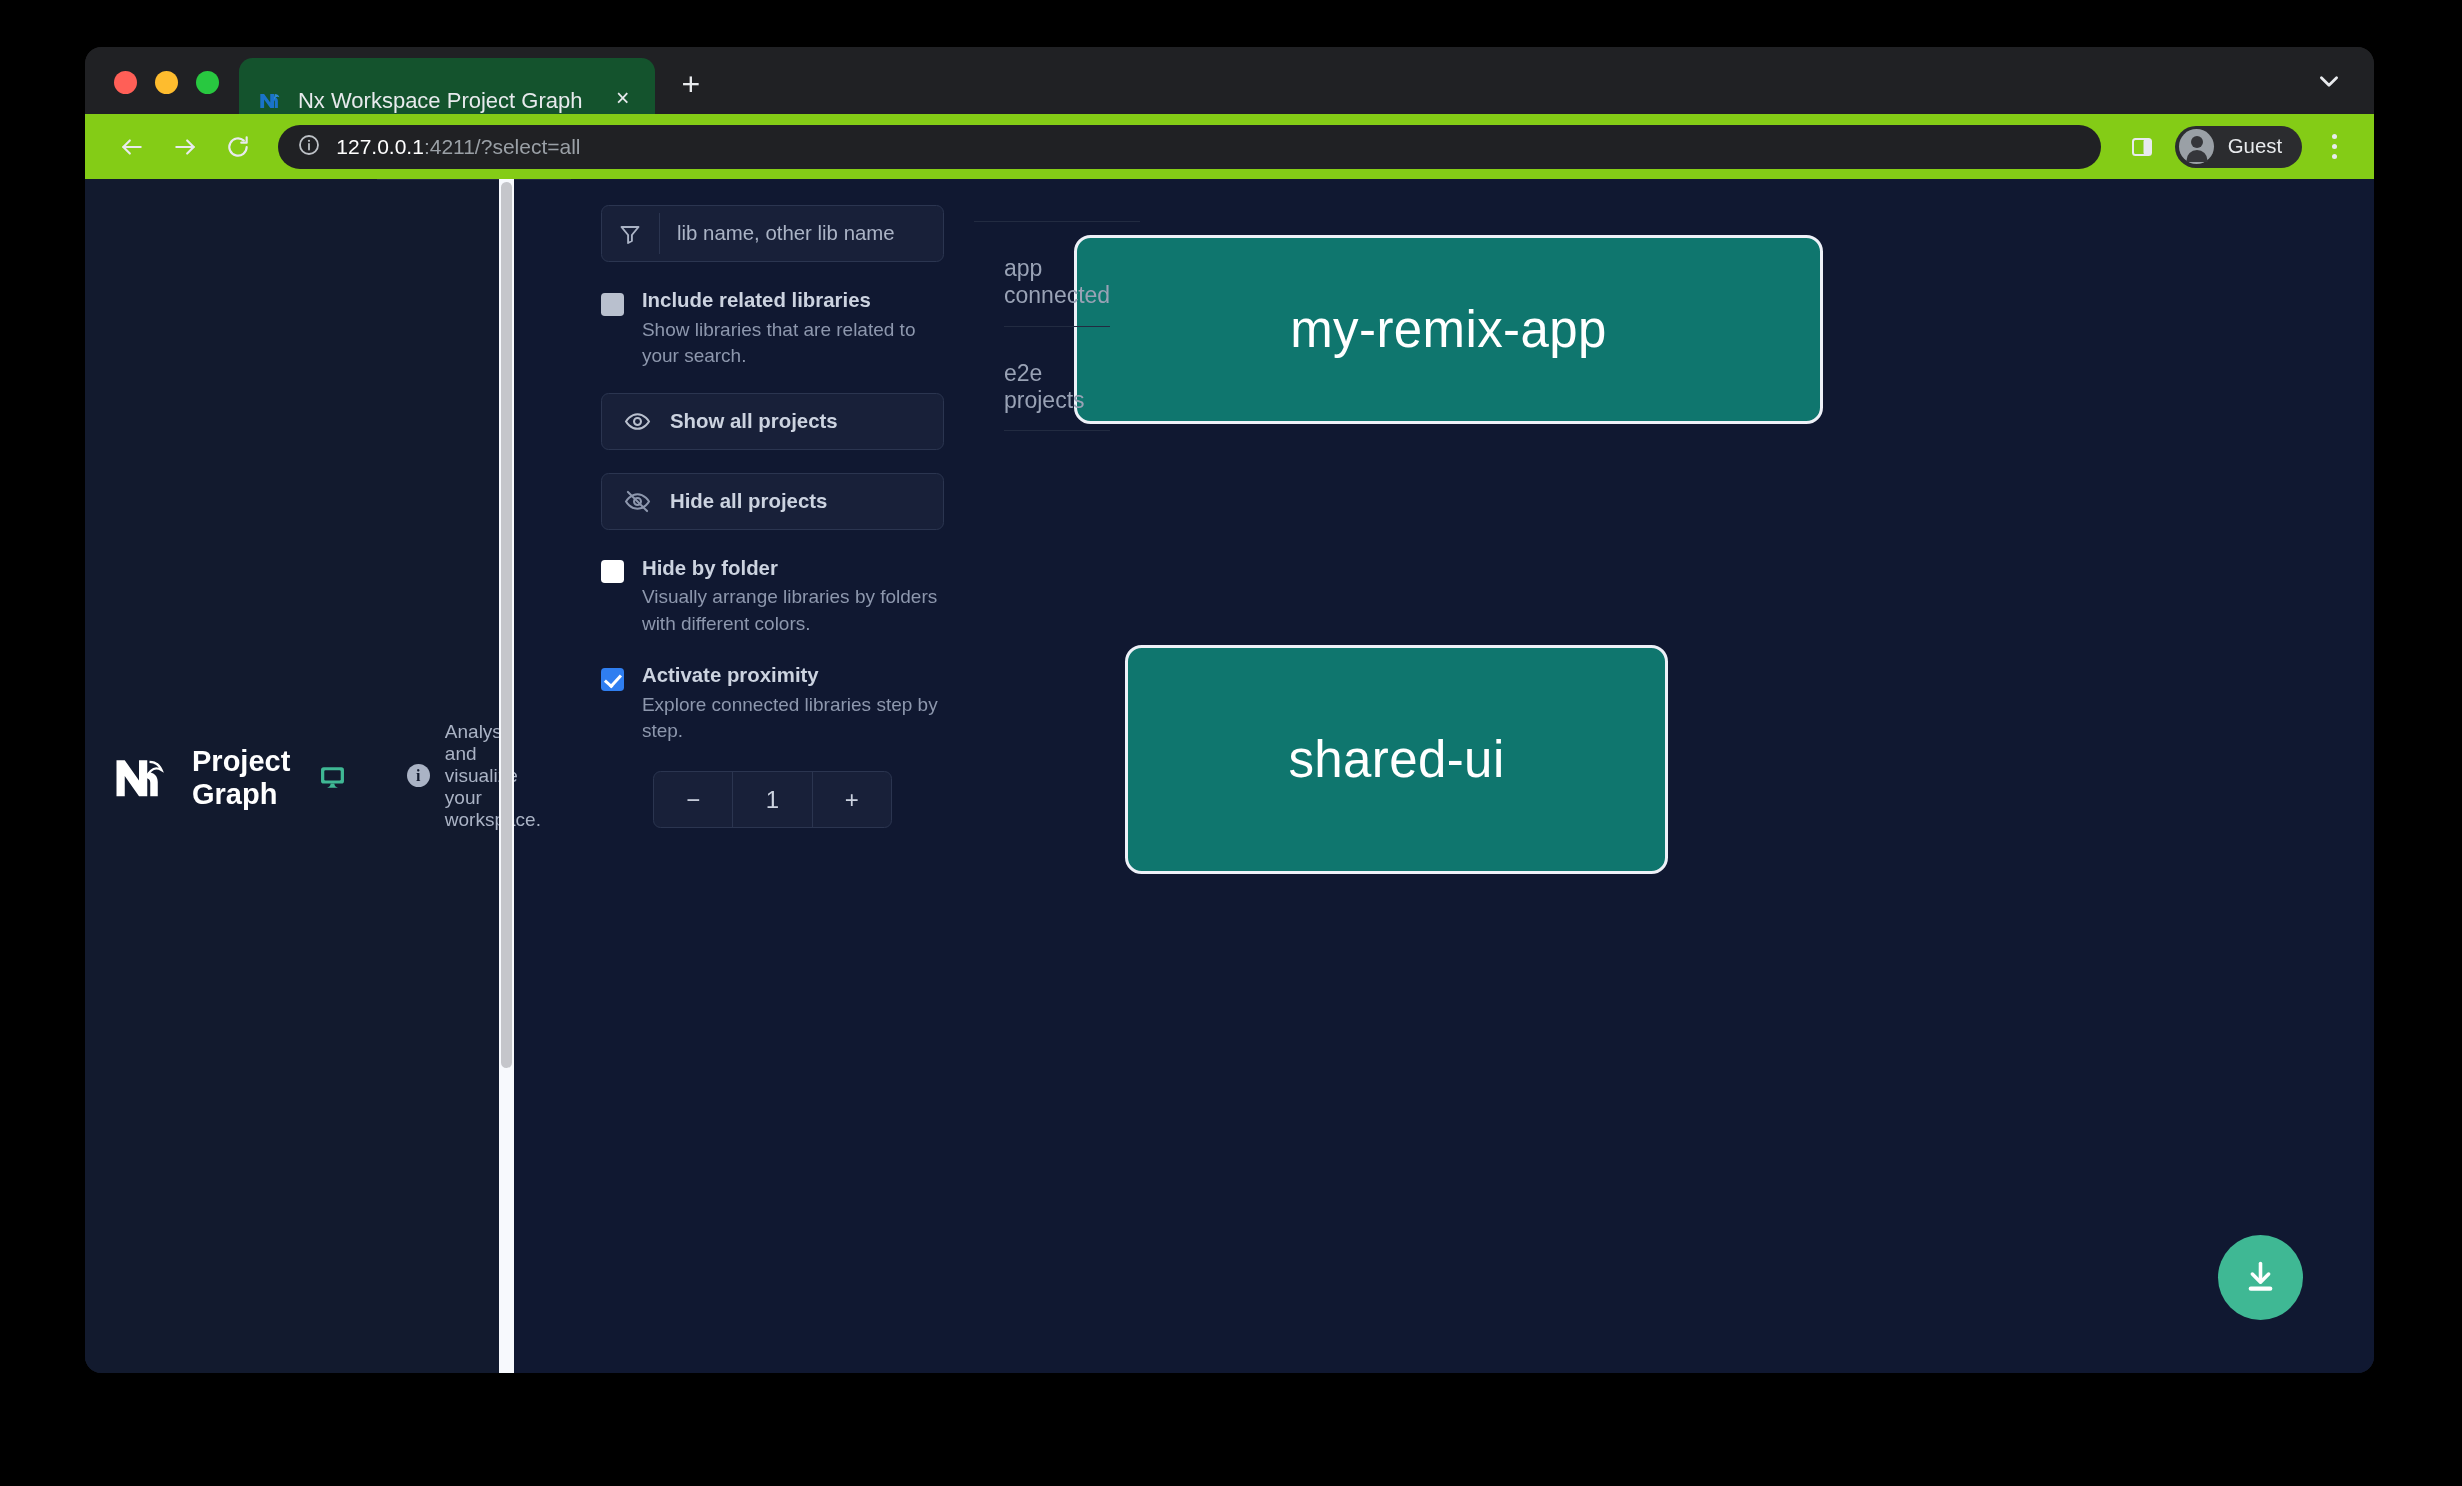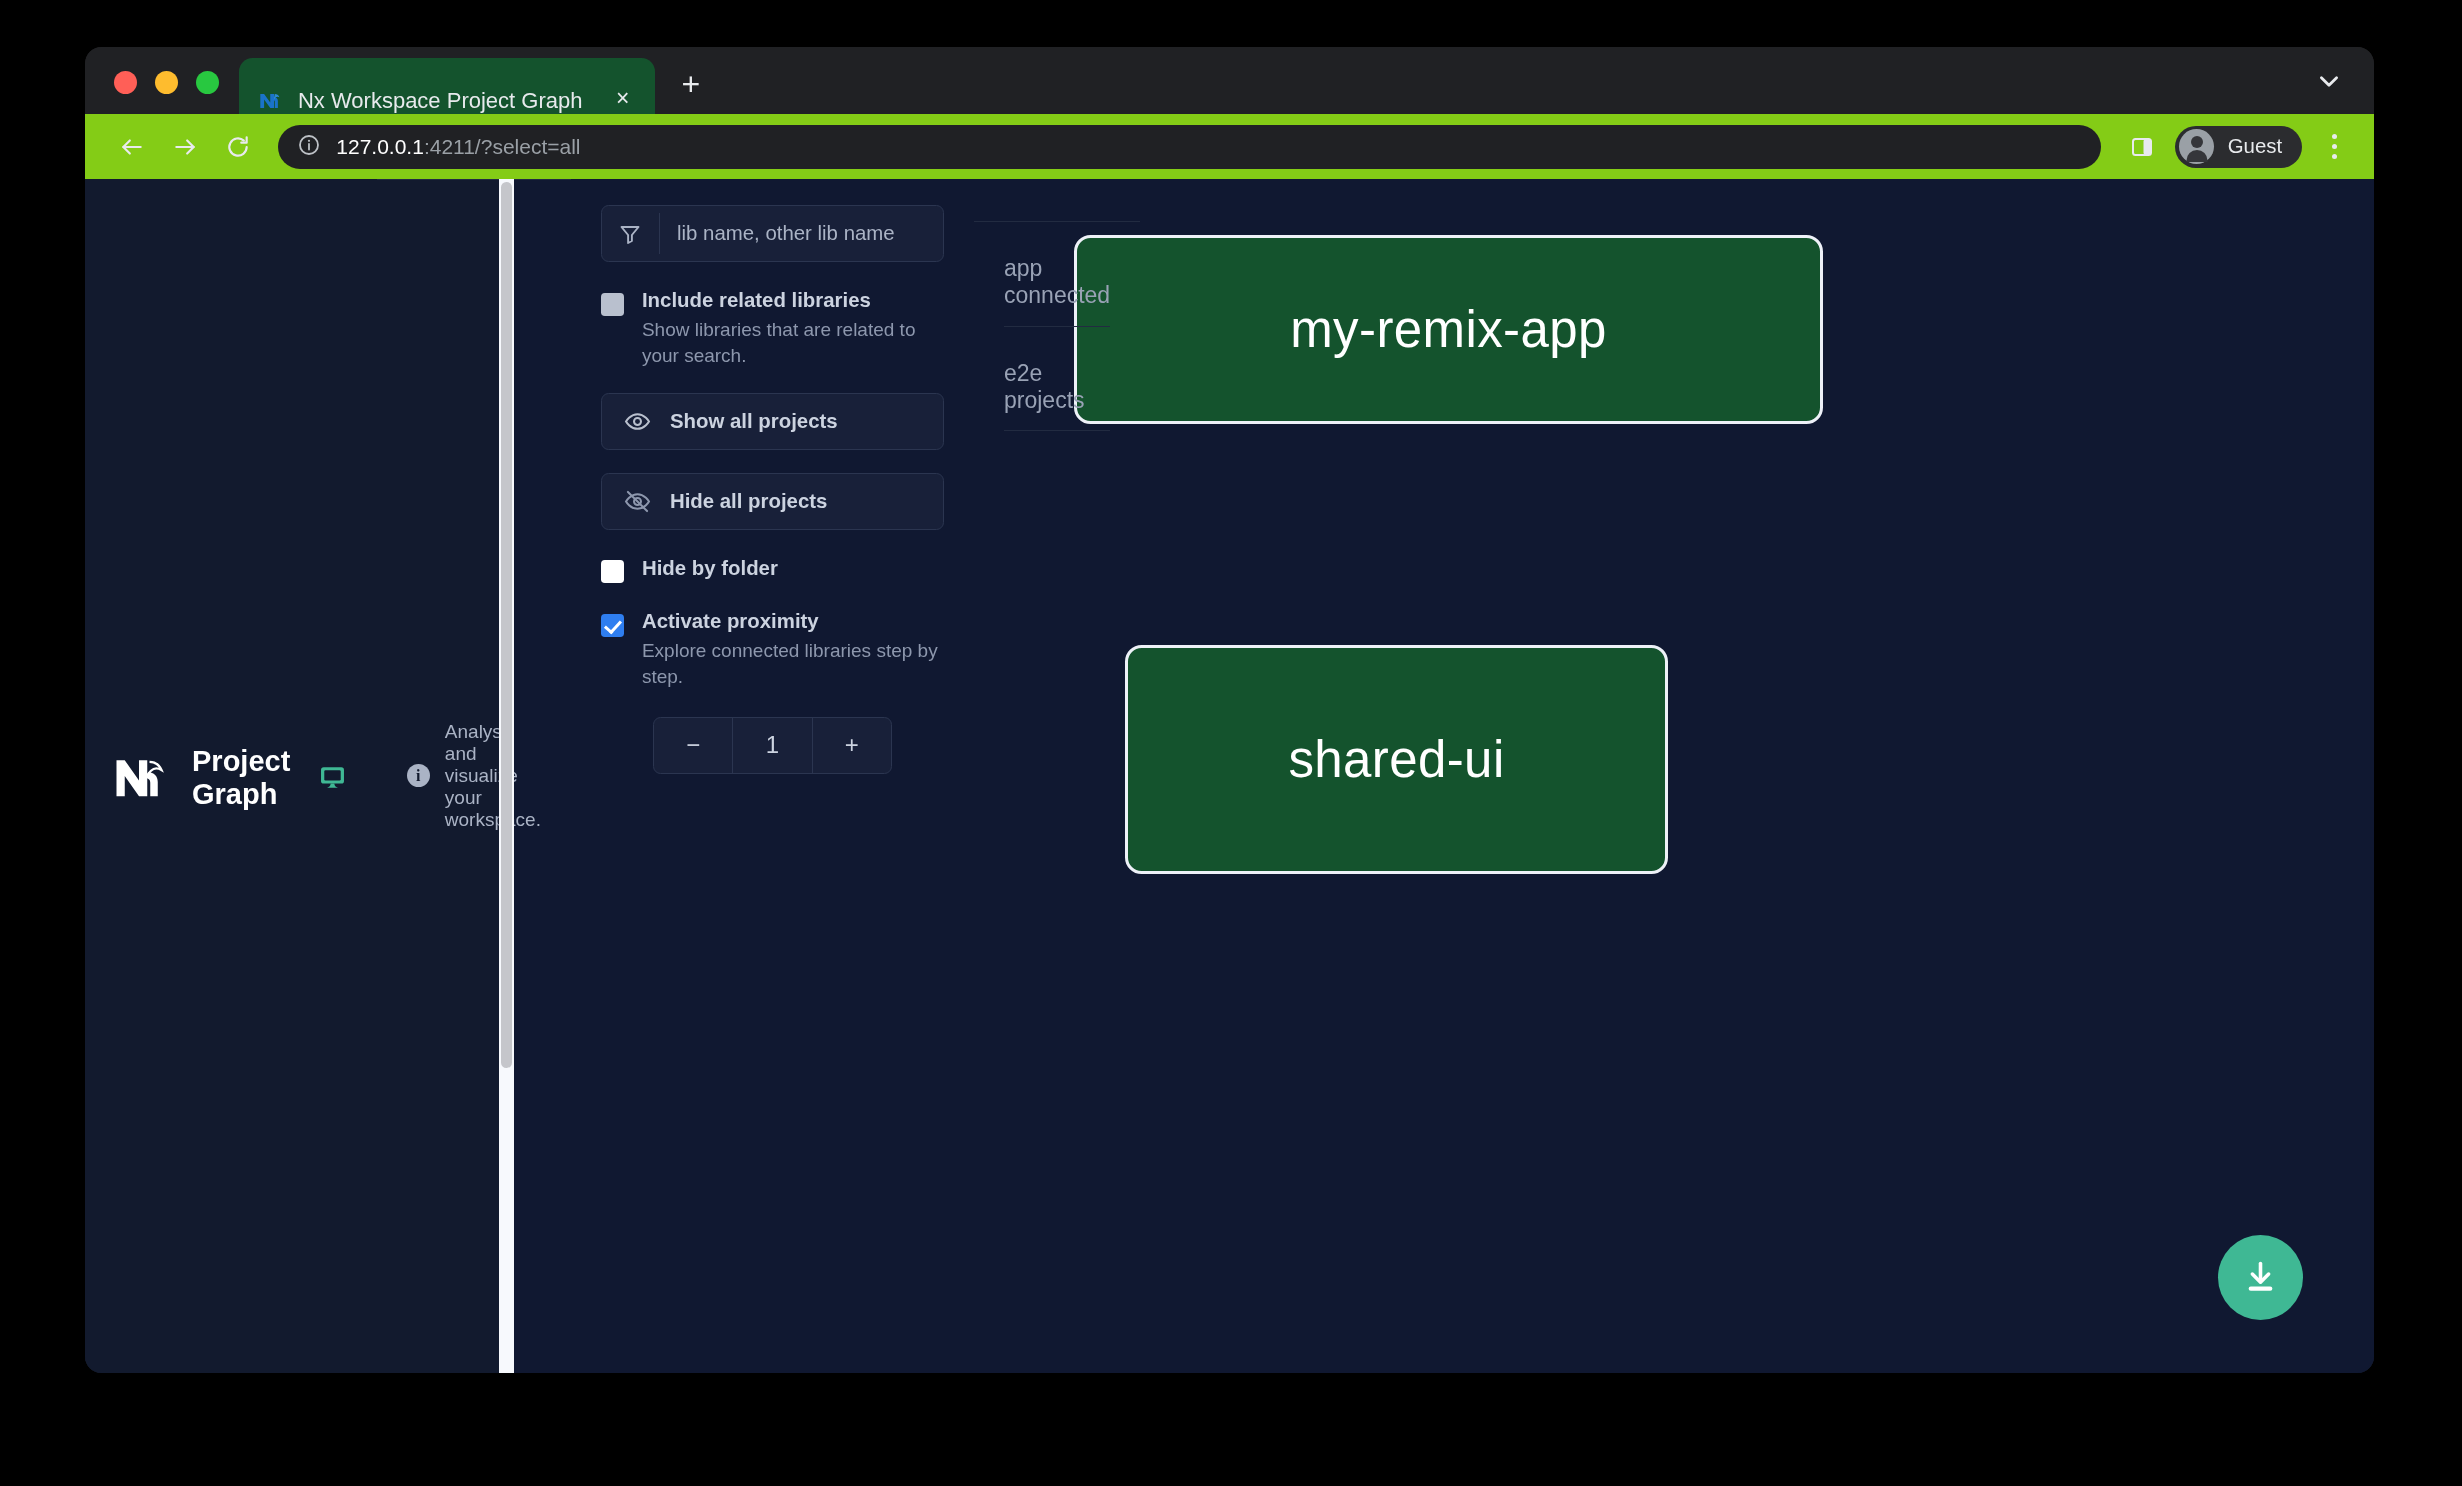--- a/index.html
+++ b/index.html
@@ -228,21 +228,21 @@
     position:absolute; left:2.3px; top:3px;
     width:10.6px; height: 886px;
     border-radius:5.3px; background:#c5c6cb;
   }
   
   #canvas {
     flex:1; position:relative; background:#101831; overflow:hidden;
   }
   .node {
     position:absolute;
-    background:#14532d;
+    background:#0f766e;
     border: 3.8px solid #eef1f8;
     border-radius: 16.6px;
     display:flex; align-items:center; justify-content:center;
     color:#ffffff;
   }
   #node-my-remix-app {
     left: 560px; top: 56px; width: 749px; height: 189px;
   }
   #node-shared-ui {
     left: 611px; top: 466px; width: 543px; height: 229px;
@@ -404,20 +404,21 @@
               <line x1="3.5" y1="3.5" x2="20.5" y2="20.5" stroke-linecap="round"></line>
             </svg>
           </span>
           <span>Hide all projects</span>
         </div>
 
         <div class="opt">
           <span class="cbx white"></span>
           <span class="opt-text">
             <span class="opt-title">Hide by folder</span>
+            <span class="opt-desc" style="display:block;">Visually arrange libraries by folders with different colors.</span>
           </span>
         </div>
 
         <div class="opt">
           <span class="cbx checked"></span>
           <span class="opt-text">
             <span class="opt-title">Activate proximity</span>
             <span class="opt-desc" style="display:block;">Explore connected libraries step by step.</span>
           </span>
         </div>

